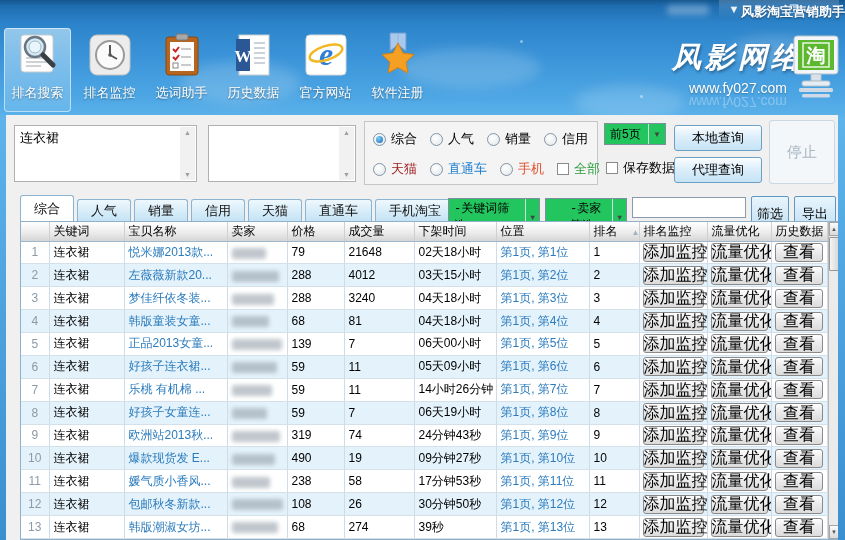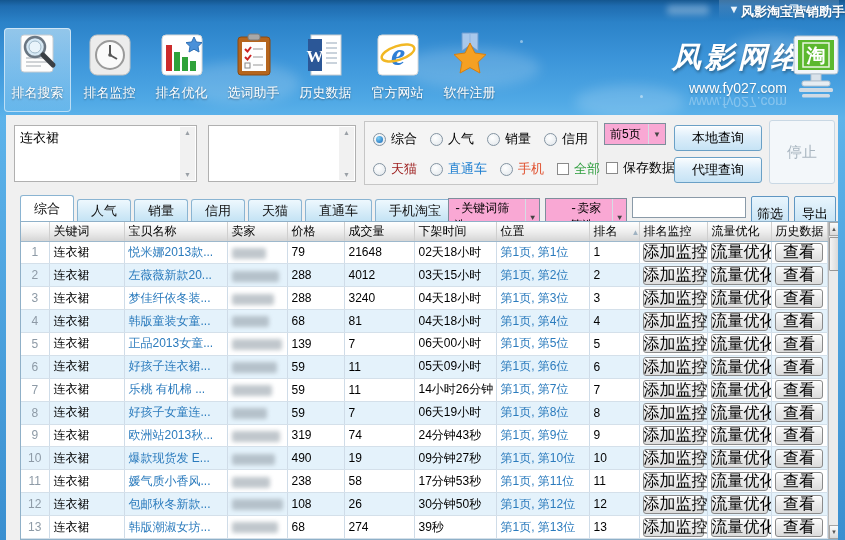--- a/index.html
+++ b/index.html
@@ -37,21 +37,21 @@
 
   
   .ta { position:absolute; background:#fff; border:1px solid #b0b0b0; font-size:13px; padding:3px 20px 3px 5px; }
   .ta-scroll { position:absolute; right:1px; top:1px; bottom:1px; width:15px; background:#f1f1f1; display:flex; flex-direction:column; justify-content:space-between; align-items:center; padding:2px 0; color:#9aa0a6; font-size:7px; }
   .opt-group { position:absolute; left:358px; top:6px; width:234px; height:64px; border:1px solid #c6c6c6; background:#f4f4f4; }
   .opt-row { position:absolute; left:8px; right:2px; display:flex; align-items:center; gap:13px; }
   .opt { display:flex; align-items:center; gap:5px; font-size:13px; white-space:nowrap; }
   .radio { width:13px; height:13px; border-radius:50%; background:radial-gradient(circle at 40% 35%,#ffffff,#dfe5ea); border:1px solid #8494a2; position:relative; flex:none; }
   .radio.sel::after { content:""; position:absolute; inset:2px; border-radius:50%; background:radial-gradient(circle at 35% 30%,#7ed0f5,#1767b8); }
   .chk { width:12px; height:12px; border:1px solid #8a8a8a; background:#fff; flex:none; }
-  .dd { background:#f9a8d4; border:1px solid #7e8e9c; display:flex; align-items:center; font-size:12px; padding-left:5px; }
+  .dd { background:#22c55e; border:1px solid #7e8e9c; display:flex; align-items:center; font-size:12px; padding-left:5px; }
   .dd-arrow { margin-left:auto; font-size:8px; color:#444; padding:0 4px; border-left:1px solid #d5dde4; align-self:stretch; display:flex; align-items:center; }
   .pages-dd { position:absolute; left:598px; top:8px; width:62px; height:22px; }
   .save-chk { position:absolute; left:600px; top:44px; }
   .q-btn { position:absolute; left:668px; width:88px; height:26px; font-size:13px; border:1px solid #6aa0c6; border-radius:3px; background:linear-gradient(180deg,#fafdff,#ddeefa 45%,#c6e3f5); box-shadow:inset 0 1px 0 #fff; }
   .stop-btn { position:absolute; left:763px; top:5px; width:66px; height:64px; font-size:15px; color:#a9b6c0; background:#f3f7fa; border:1px solid #c9d8e4; border-radius:3px; }
 
   
   .tabrow { position:absolute; left:0; right:0; top:78px; height:28px; }
   .tabs { position:absolute; left:14px; bottom:0; display:flex; align-items:flex-end; gap:3px; }
   .tab { background:linear-gradient(180deg,#eef8fe,#c4e3f4); border:1px solid #8ab4d2; border-bottom:none; border-radius:3px 3px 0 0; height:22px; line-height:21px; padding:0 13px; font-size:13px; color:#111; }
@@ -119,31 +119,20 @@
     </div>
     <div class="tb-item">
       <svg class="tb-icon" viewBox="0 0 48 48">
         <rect x="4" y="4" width="40" height="40" rx="7" fill="#ececec" stroke="#c2c2c2"></rect>
         <circle cx="24" cy="24" r="14" fill="#fafafa" stroke="#9a9a9a" stroke-width="2"></circle>
         <circle cx="24" cy="24" r="1.8" fill="#555"></circle>
         <line x1="24" y1="24" x2="24" y2="14" stroke="#555" stroke-width="2"></line>
         <line x1="24" y1="24" x2="31" y2="28" stroke="#555" stroke-width="2"></line>
       </svg>
       <span class="tb-label">排名监控</span>
-    </div>
-    <div class="tb-item">
-      <svg class="tb-icon" viewBox="0 0 48 48">
-        <rect x="4" y="4" width="40" height="40" rx="4" fill="#ffffff" stroke="#d8d8d8"></rect>
-        <rect x="8" y="14" width="6" height="26" fill="#cc2b2b"></rect>
-        <rect x="16" y="21" width="6" height="19" fill="#2fa23a"></rect>
-        <rect x="24" y="26" width="6" height="14" fill="#2fa23a"></rect>
-        <rect x="32" y="30" width="6" height="10" fill="#2fa23a"></rect>
-        <polygon points="36,6 38.4,11 44,11.6 40,15.4 41,21 36,18.2 31,21 32,15.4 28,11.6 33.6,11" fill="#4a90d9" stroke="#2f6fb4"></polygon>
-      </svg>
-      <span class="tb-label">排名优化</span>
     </div>
     <div class="tb-item">
       <svg class="tb-icon" viewBox="0 0 48 48">
         <rect x="8" y="6" width="32" height="38" rx="3" fill="#b5651d" stroke="#8a4a12"></rect>
         <rect x="12" y="11" width="24" height="29" fill="#fdfdfd"></rect>
         <rect x="18" y="3" width="12" height="6" rx="2" fill="#a8a8a8" stroke="#7a7a7a"></rect>
         <path d="M15 18 l2.5 2.5 L21 16" stroke="#cc2222" stroke-width="2" fill="none"></path>
         <line x1="23" y1="18" x2="33" y2="18" stroke="#b8b8b8" stroke-width="1.5"></line>
         <path d="M15 26 l2.5 2.5 L21 24" stroke="#cc2222" stroke-width="2" fill="none"></path>
         <line x1="23" y1="26" x2="33" y2="26" stroke="#b8b8b8" stroke-width="1.5"></line>

